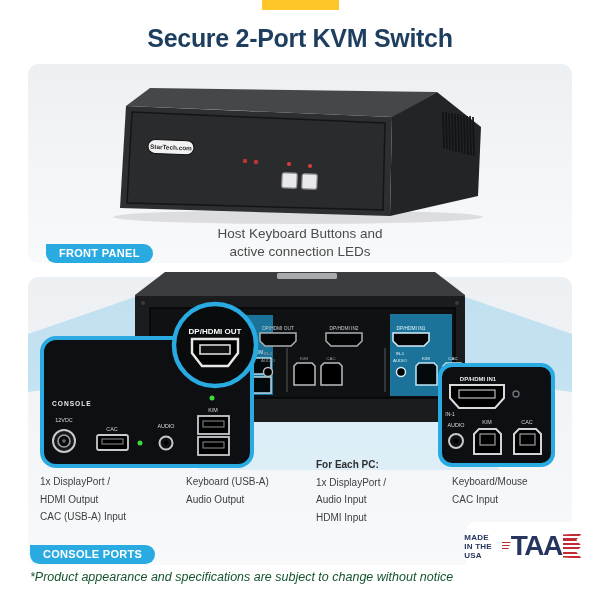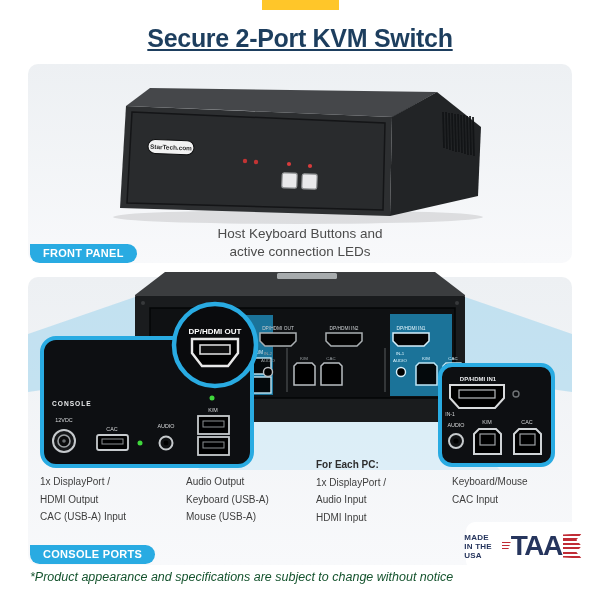--- a/index.html
+++ b/index.html
@@ -1,30 +1,30 @@
 <!DOCTYPE html>
 <html><head>
 <meta charset="utf-8">
 <style>
   html,body{margin:0;padding:0;background:#fff;}
   .canvas{position:relative;width:600px;height:600px;background:#ffffff;
           font-family:"Liberation Sans",sans-serif;overflow:hidden;}
   .tab{position:absolute;left:262px;top:0;width:77px;height:10px;background:#ffc629;}
   .title{position:absolute;left:0;top:24px;width:600px;text-align:center;
-         font-size:25px;font-weight:bold;color:#1d3e5e;letter-spacing:-0.3px;text-decoration:underline;}
+         font-size:25px;font-weight:bold;color:#1d3e5e;letter-spacing:-0.3px;}
   .section{position:absolute;left:28px;width:544px;border-radius:10px;
            background:linear-gradient(180deg,#edf0f3,#f8f9fb);}
   .front{top:64px;height:199px;}
   .rear{top:277px;height:288px;}
   .caption{position:absolute;left:0;top:161px;width:100%;text-align:center;
            font-size:13.5px;line-height:18px;color:#4c4c4c;}
   .badge{position:absolute;background:#29abe2;color:#fff;font-size:11px;font-weight:bold;
          letter-spacing:.3px;height:19px;line-height:19px;padding:0 13px;
          border-radius:0 10px 10px 10px;white-space:nowrap;}
-  .badge-front{left:2px;top:180px;text-align:center;}
+  .badge-front{left:18px;top:180px;text-align:center;}
   .badge-console{left:30px;top:545px;}
   .badge-pc{left:310px;top:545px;}
   .col{position:absolute;font-size:10px;line-height:17.5px;color:#3e3e3e;white-space:nowrap;}
   .col-1{left:40px;top:473px;}
   .col-2{left:186px;top:473px;}
   .col-3{left:316px;top:456px;}
   .col-4{left:452px;top:473px;}
   .col b{color:#2e2e2e;}
   .taa-box{position:absolute;left:466px;top:522px;width:114px;height:48px;background:#fff;
            border-radius:9px;display:flex;flex-direction:row;align-items:center;
@@ -206,23 +206,22 @@
       </g>
     </svg>
   </div>
 
   <div class="col col-1">
     <div>1x DisplayPort /</div>
     <div>HDMI Output</div>
     <div>CAC (USB-A) Input</div>
   </div>
   <div class="col col-2">
+    <div>Keyboard (USB-A)</div>
     <div>Audio Output</div>
-    <div>Keyboard (USB-A)</div>
-    <div>Mouse (USB-A)</div>
   </div>
   <div class="col col-3">
     <div><b>For Each PC:</b></div>
     <div>1x DisplayPort /</div>
     <div>Audio Input</div>
     <div>HDMI Input</div>
   </div>
   <div class="col col-4">
     <div>Keyboard/Mouse</div>
     <div>CAC Input</div>

